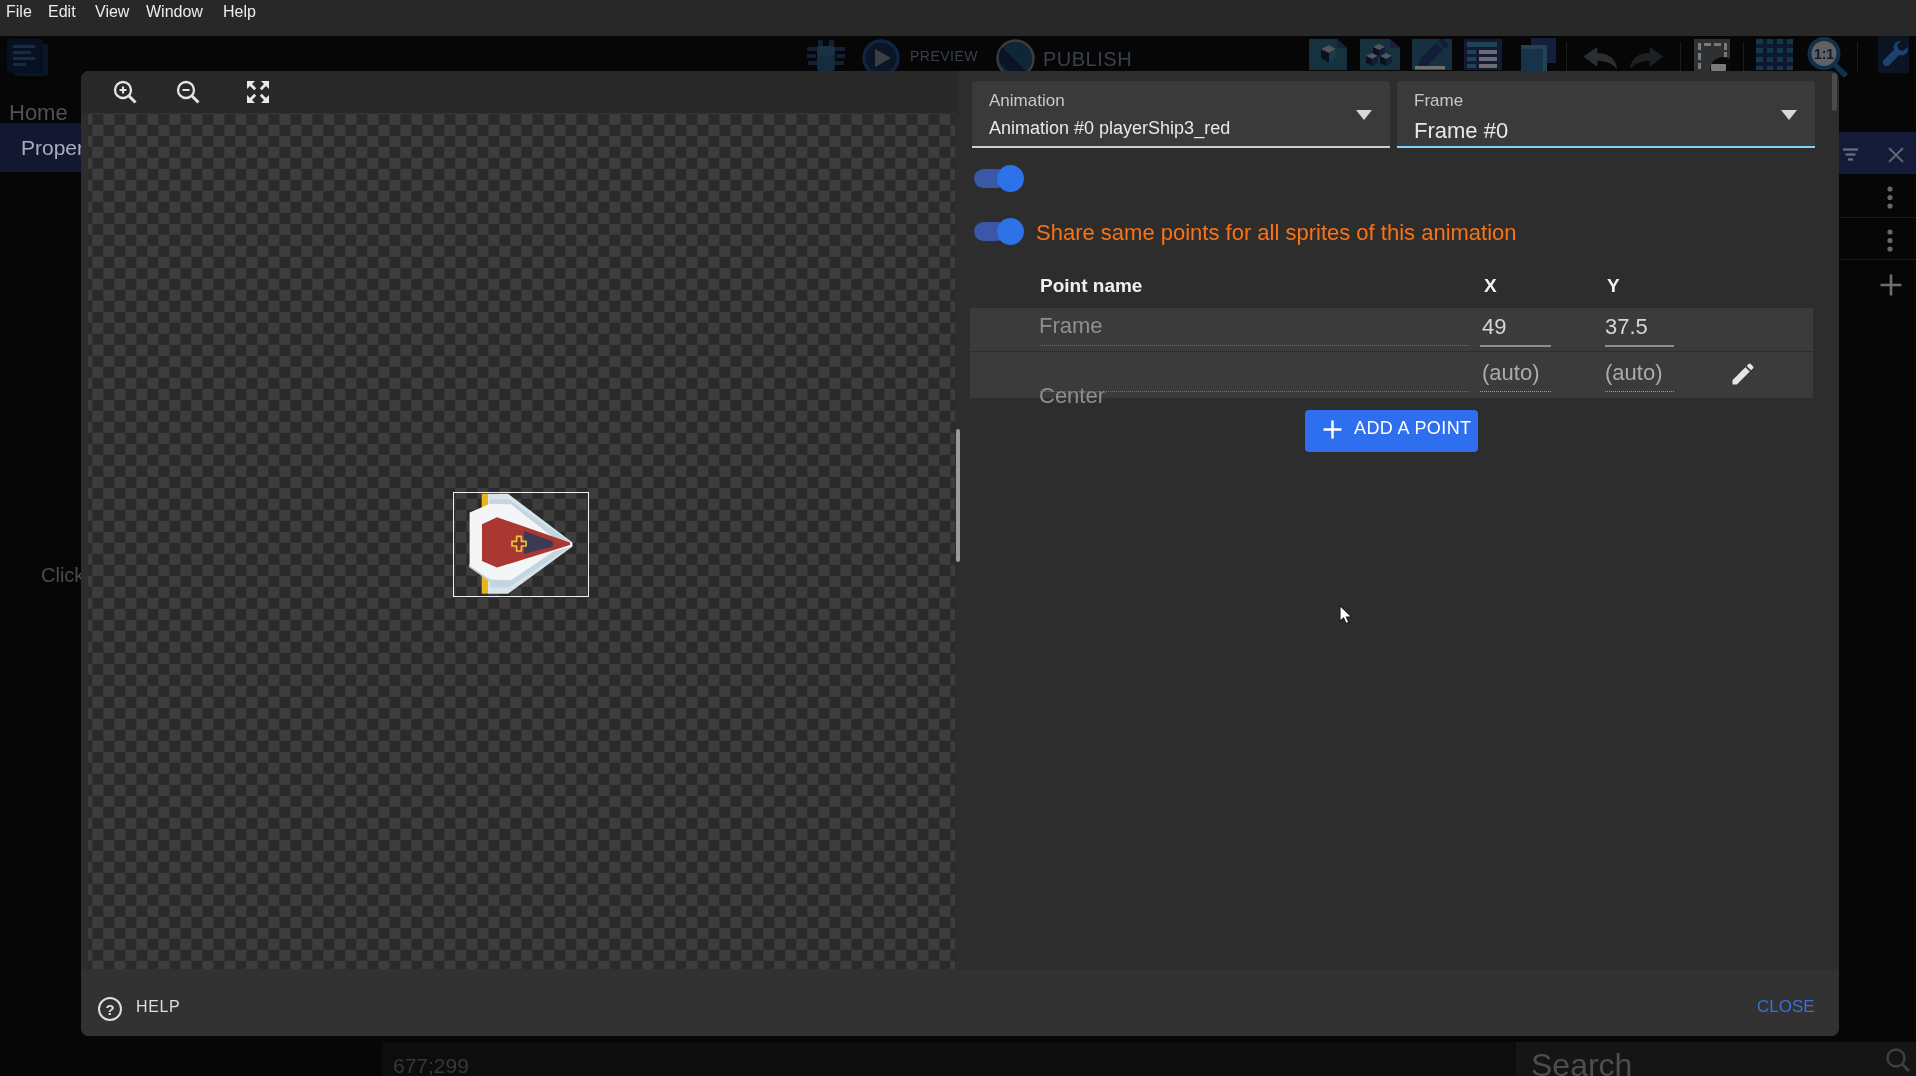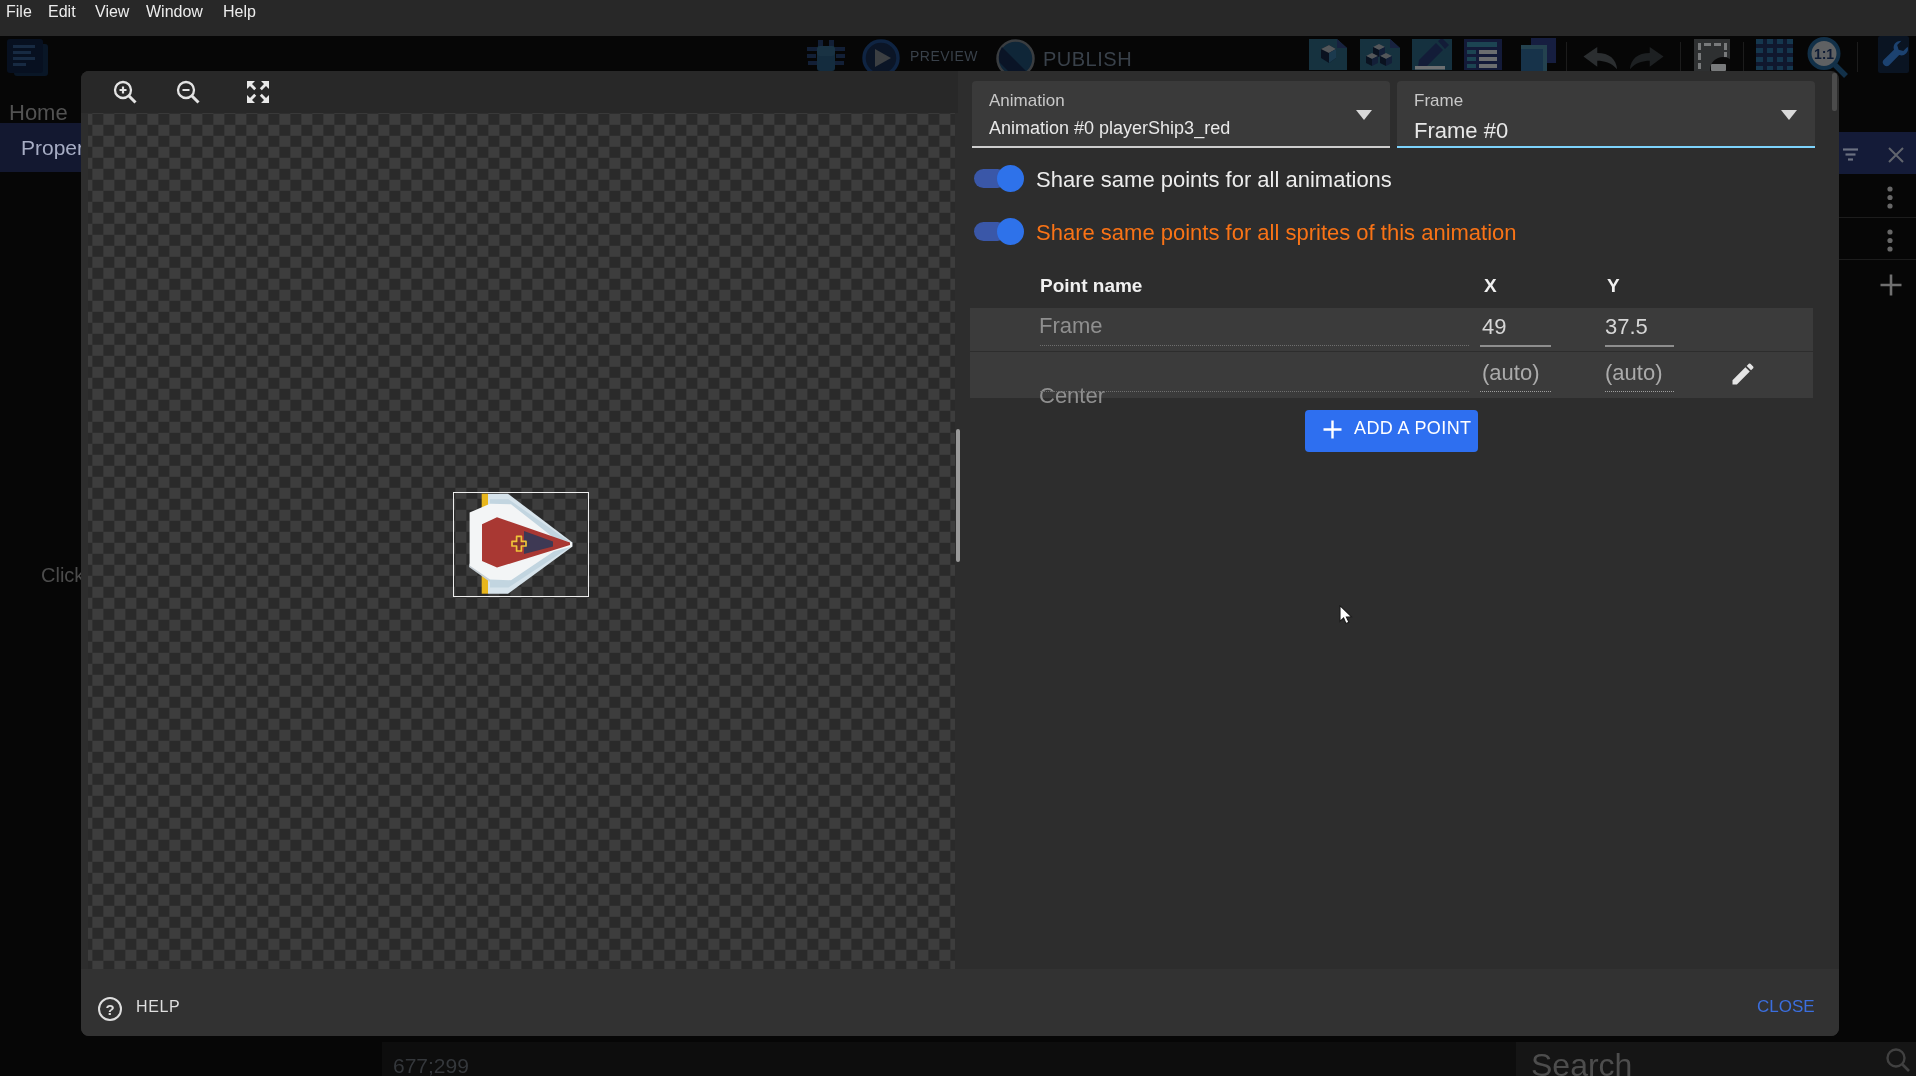--- a/index.html
+++ b/index.html
@@ -232,21 +232,20 @@
   </div>
 
   <div class="a" style="left:1316px;top:10px;width:418px;height:67px;background:#3a3a3a;border-radius:4px 4px 0 0;border-bottom:2px solid #7dd3fc;box-sizing:border-box;">
     <span class="a" style="left:17px;top:10px;font-size:17px;color:#c8c8c8;">Frame</span>
     <span class="a" style="left:17px;top:37px;font-size:22px;color:#e8e8e8;">Frame #0</span>
     <div class="a" style="left:384px;top:29px;width:0;height:0;border-left:8px solid transparent;border-right:8px solid transparent;border-top:10px solid #d9d9d9;"></div>
   </div>
 
   <div class="a" style="left:893px;top:98px;width:33px;height:19px;background:#3a57a8;border-radius:10px;"></div>
   <div class="a" style="left:916px;top:94px;width:27px;height:27px;background:#2e72ea;border-radius:50%;"></div>
-  <span class="a" style="left:955px;top:96px;font-size:22px;color:#ececec;">Share same points for all animations</span>
   <div class="a" style="left:893px;top:151px;width:33px;height:19px;background:#3a57a8;border-radius:10px;"></div>
   <div class="a" style="left:916px;top:147px;width:27px;height:27px;background:#2e72ea;border-radius:50%;"></div>
   <span class="a" style="left:955px;top:149px;font-size:22px;color:#f97316;">Share same points for all sprites of this animation</span>
 
   <span class="a" style="left:959px;top:204px;font-size:19px;font-weight:bold;color:#f0f0f0;">Point name</span>
   <span class="a" style="left:1403px;top:204px;font-size:19px;font-weight:bold;color:#f0f0f0;">X</span>
   <span class="a" style="left:1526px;top:204px;font-size:19px;font-weight:bold;color:#f0f0f0;">Y</span>
 
   <div class="a" style="left:889px;top:236.5px;width:843px;height:43px;background:#3b3b3b;"></div>
   <span class="a" style="left:958px;top:242px;font-size:22px;color:#8f8f8f;">Frame</span>

